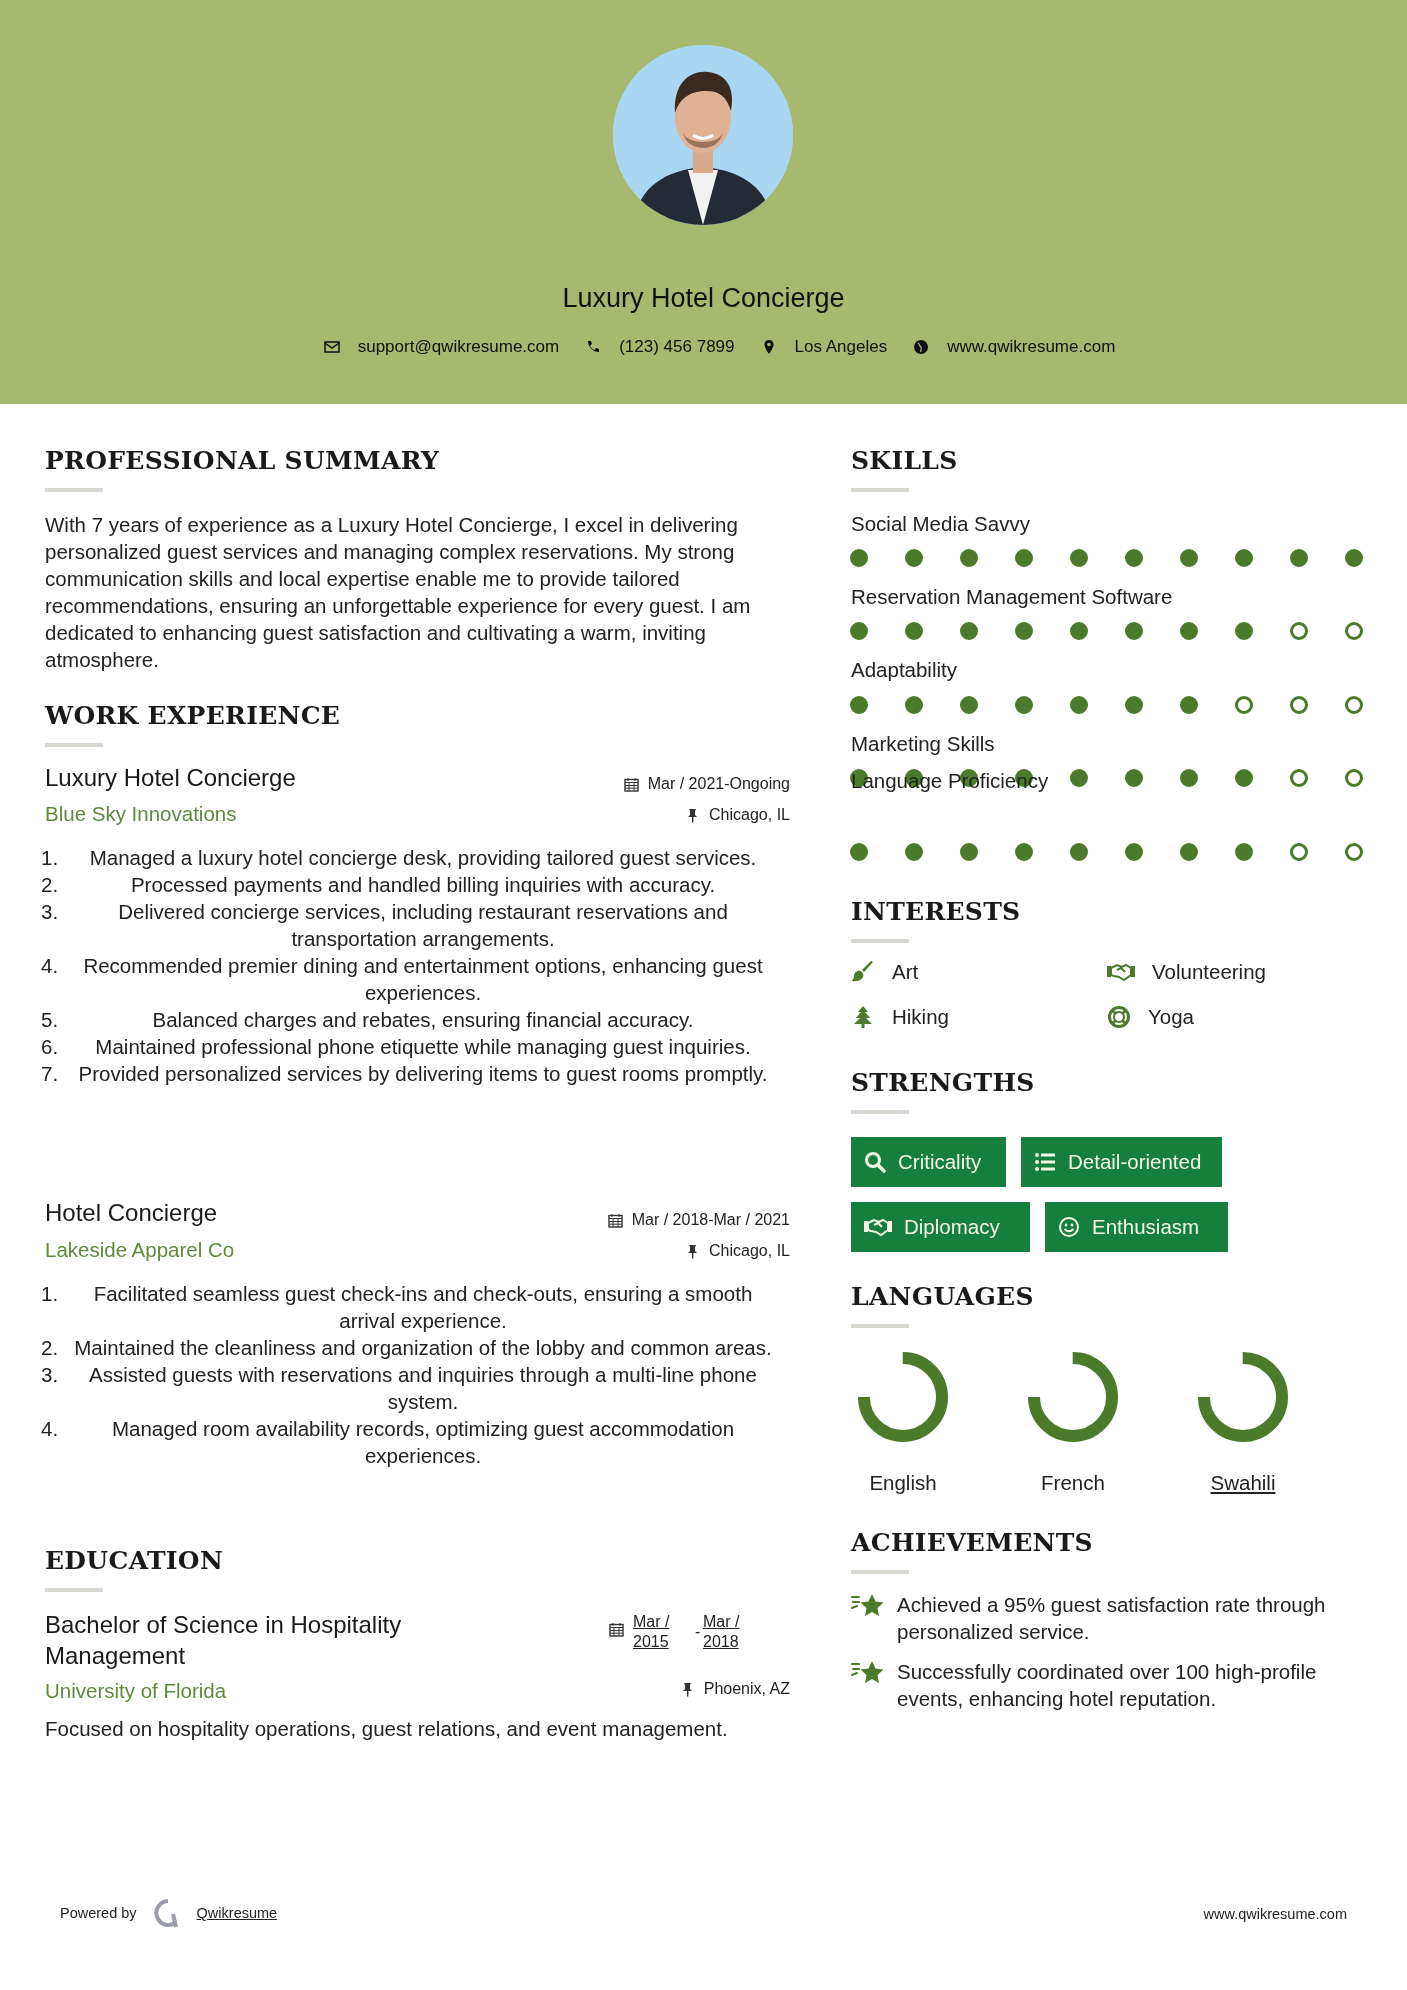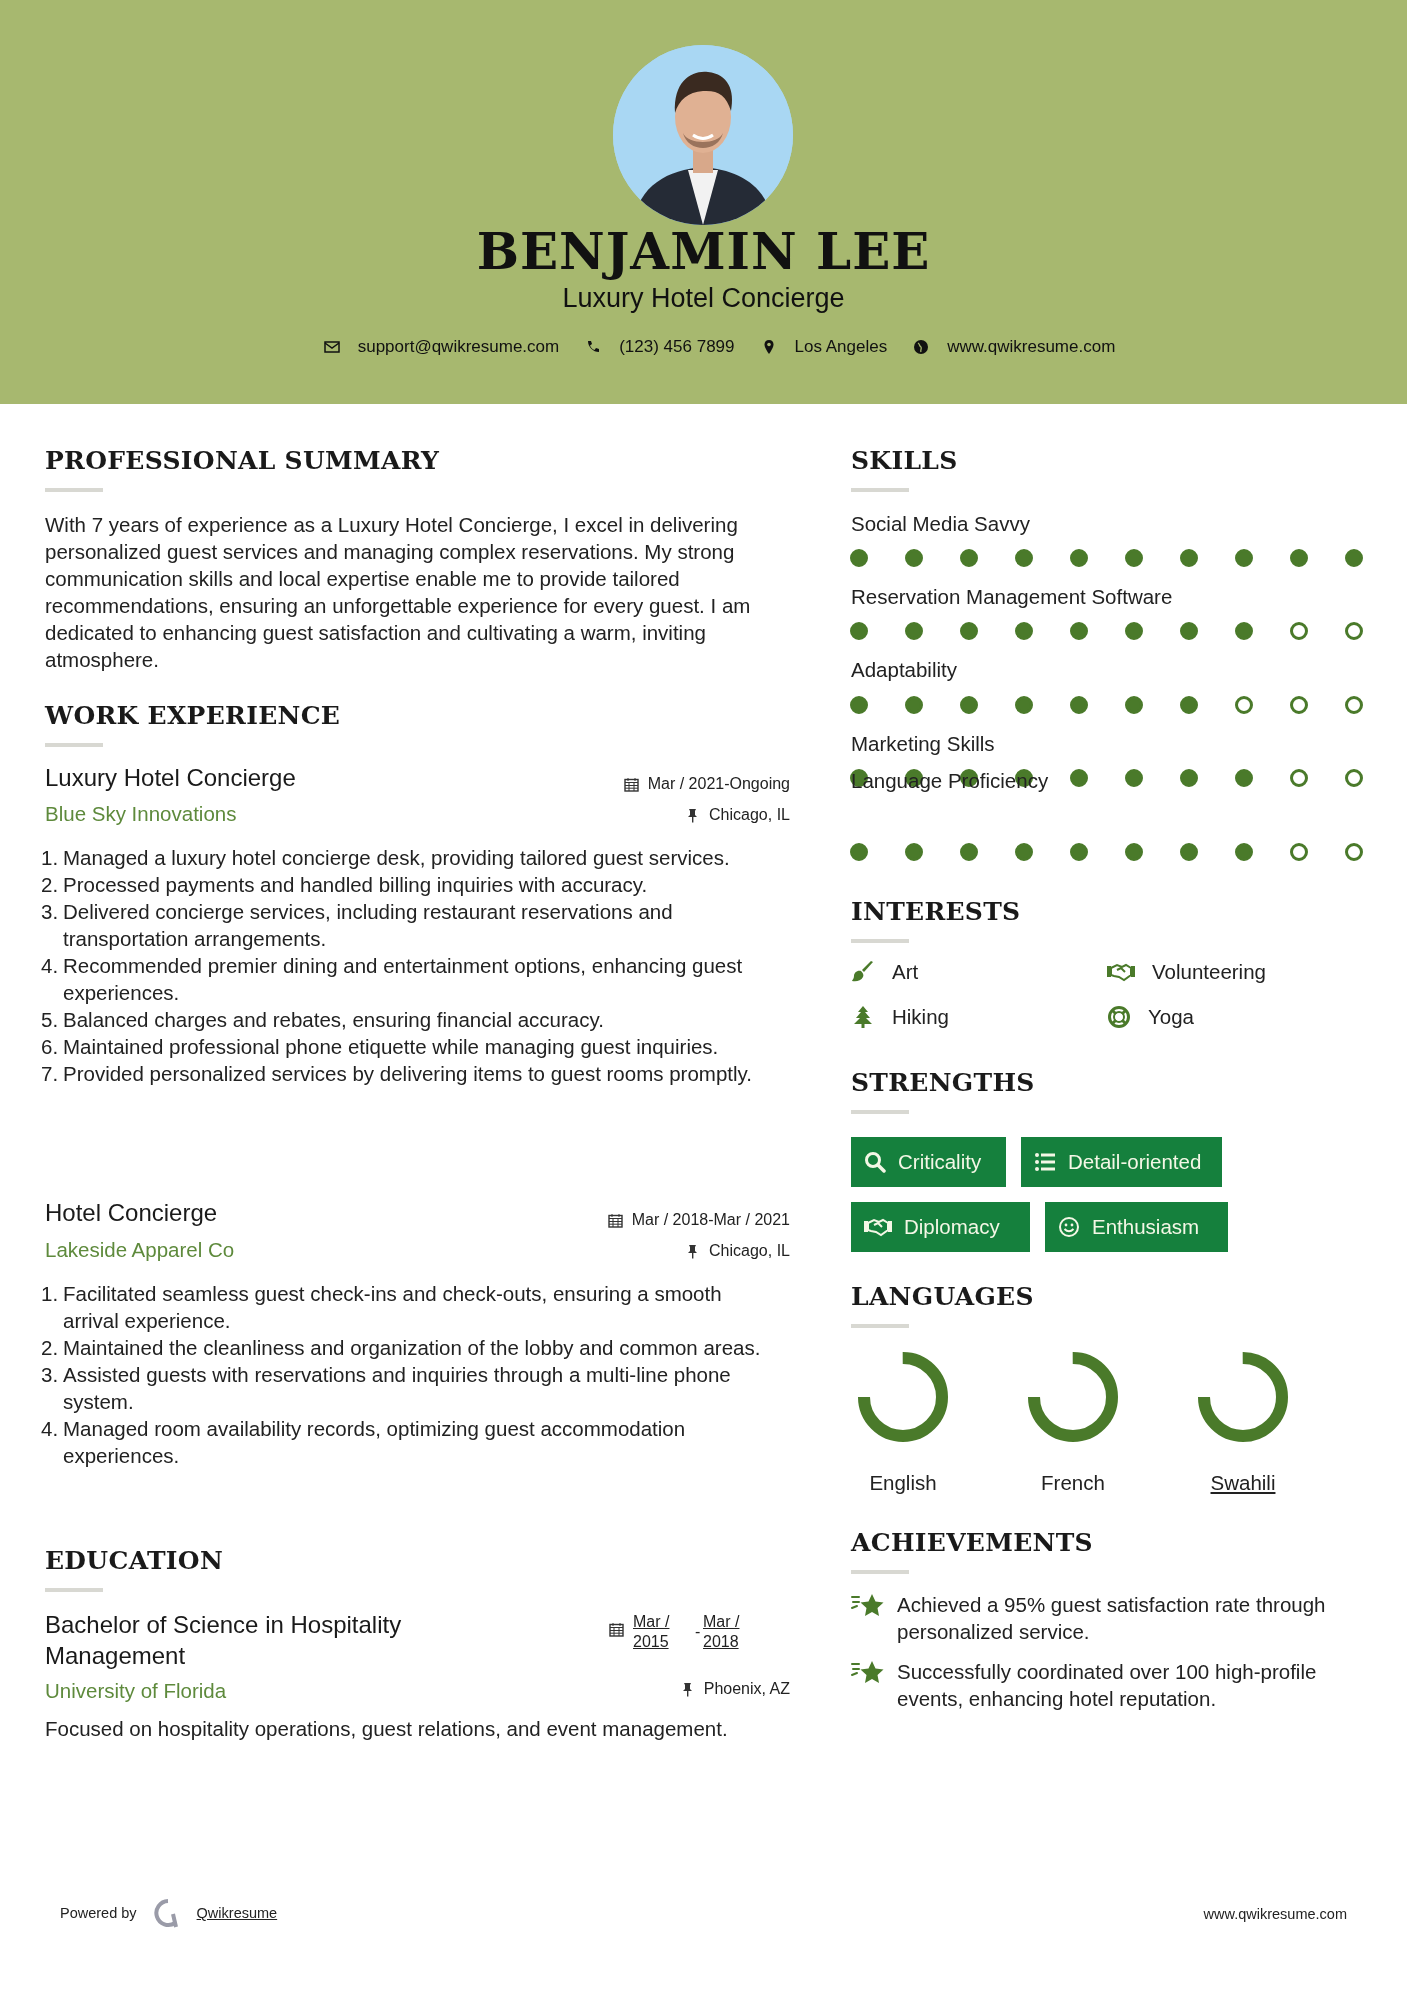--- a/index.html
+++ b/index.html
@@ -29,21 +29,21 @@
 
   
   .para { position: absolute; left: 45px; width: 750px; font-size: 20.5px; line-height: 27px; color: #222; }
   .job-title { position: absolute; left: 45px; font-size: 24px; color: #1a1a1a; }
   .job-co { position: absolute; left: 45px; font-size: 20.5px; color: #5e8a3c; }
   .meta { position: absolute; right: 617px; font-size: 16px; color: #222; display: flex; align-items: center; white-space: nowrap; }
   .meta .mi { width: 15px; height: 15px; margin-right: 9px; display: inline-flex; }
   .meta .mi svg { width: 15px; height: 15px; }
   ol.bul { position: absolute; left: 63px; width: 720px; font-size: 20.5px; line-height: 27px; color: #222;
            list-style: none; counter-reset: b; }
-  ol.bul li { position: relative; counter-increment: b; }
+  ol.bul li { position: relative; counter-increment: b; text-align: center; }
   ol.bul li::before { content: counter(b) "."; position: absolute; left: -22px; }
 
   .edu-dates { position: absolute; left: 609px; top: 1612px; display: flex; font-size: 16px; line-height: 20px; color: #222; }
   .edu-dates .mi { width: 15px; height: 15px; margin-right: 9px; margin-top: 10px; }
   .edu-dates .d { width: 62px; text-decoration: underline; }
   .edu-dates .dash { width: 8px; margin-top: 10px; }
 
   
   .skill-name { position: absolute; left: 851px; font-size: 20.5px; color: #222; }
   .dots { position: absolute; left: 850px; display: flex; }
@@ -81,21 +81,20 @@
       <rect width="180" height="180" fill="#a9d7f3"></rect>
       <path d="M20 180 C25 140 55 125 90 122 C125 125 155 140 160 180 Z" fill="#252b36"></path>
       <path d="M75 125 L90 180 L105 125 Z" fill="#f2f2f2"></path>
       <rect x="80" y="100" width="20" height="28" fill="#d8a88a"></rect>
       <ellipse cx="90" cy="72" rx="28" ry="36" fill="#e0b193"></ellipse>
       <path d="M62 68 C60 35 80 25 95 27 C115 29 122 45 118 66 C113 50 105 45 90 46 C75 47 66 55 62 68 Z" fill="#3a2a20"></path>
       <path d="M70 88 C75 108 105 108 110 88 C105 100 75 100 70 88 Z" fill="#6b4a37" opacity="0.6"></path>
       <path d="M80 90 Q90 97 100 90" stroke="#fff" stroke-width="3" fill="none"></path>
     </svg>
   </div>
-  <div class="name">BENJAMIN LEE</div>
   <div class="title">Luxury Hotel Concierge</div>
   <div class="contacts">
     <div class="contact">
       <span class="ci">
         <svg viewBox="0 0 16 16">
             <rect x="1" y="3" width="14" height="10" fill="none" stroke="#111" stroke-width="1.5"></rect>
             <path d="M1 4 L8 9 L15 4" fill="none" stroke="#111" stroke-width="1.5"></path>
           </svg>
       </span>
       <span>support@qwikresume.com</span>

